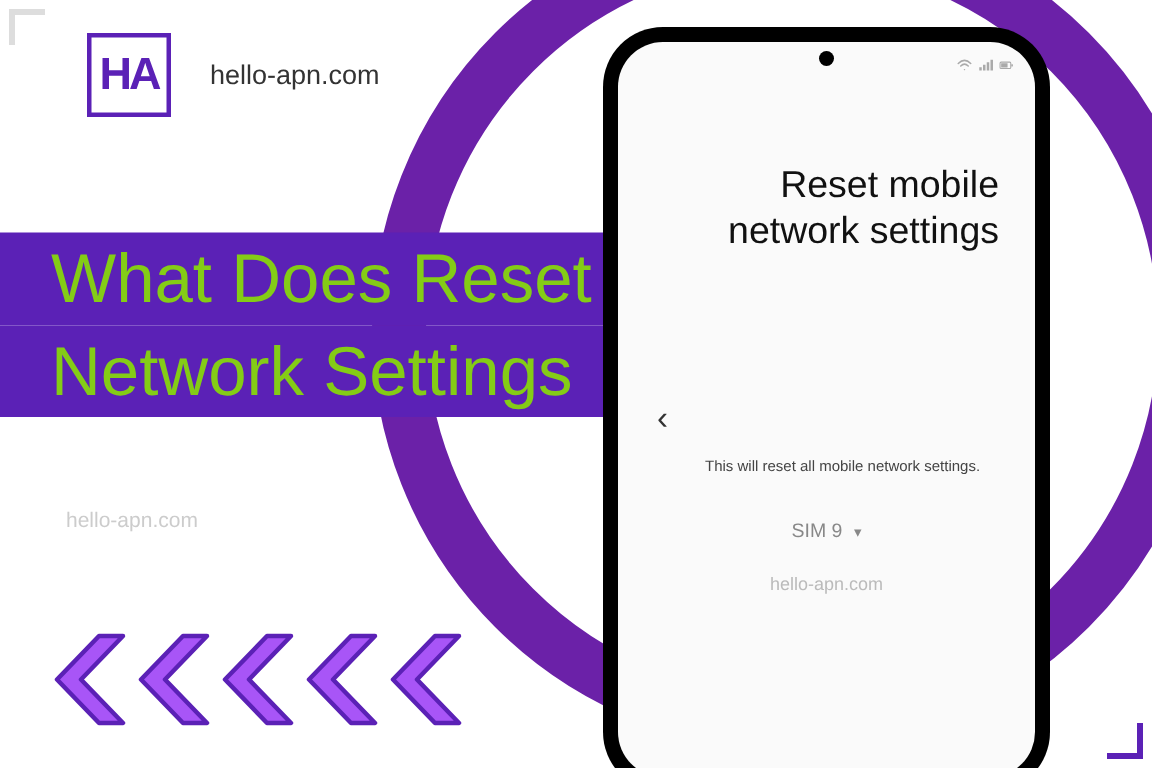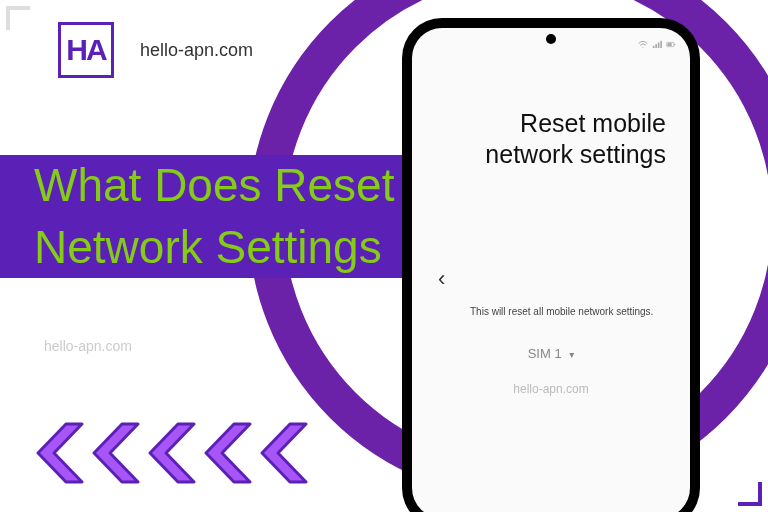--- a/index.html
+++ b/index.html
@@ -288,20 +288,20 @@
         <div class="screen-title">Reset mobile network settings</div>
       </div>
 
       <div class="back-arrow">
         <span>‹</span>
       </div>
 
       <div class="screen-desc">This will reset all mobile network settings.</div>
 
       <div class="sim-select">
-        <span>SIM 1</span>
+        <span>SIM 9</span>
         <span class="caret">▾</span>
       </div>
 
       <div class="watermark-screen">hello-apn.com</div>
     </div>
   </div>
 </div>
 
 </body></html>

